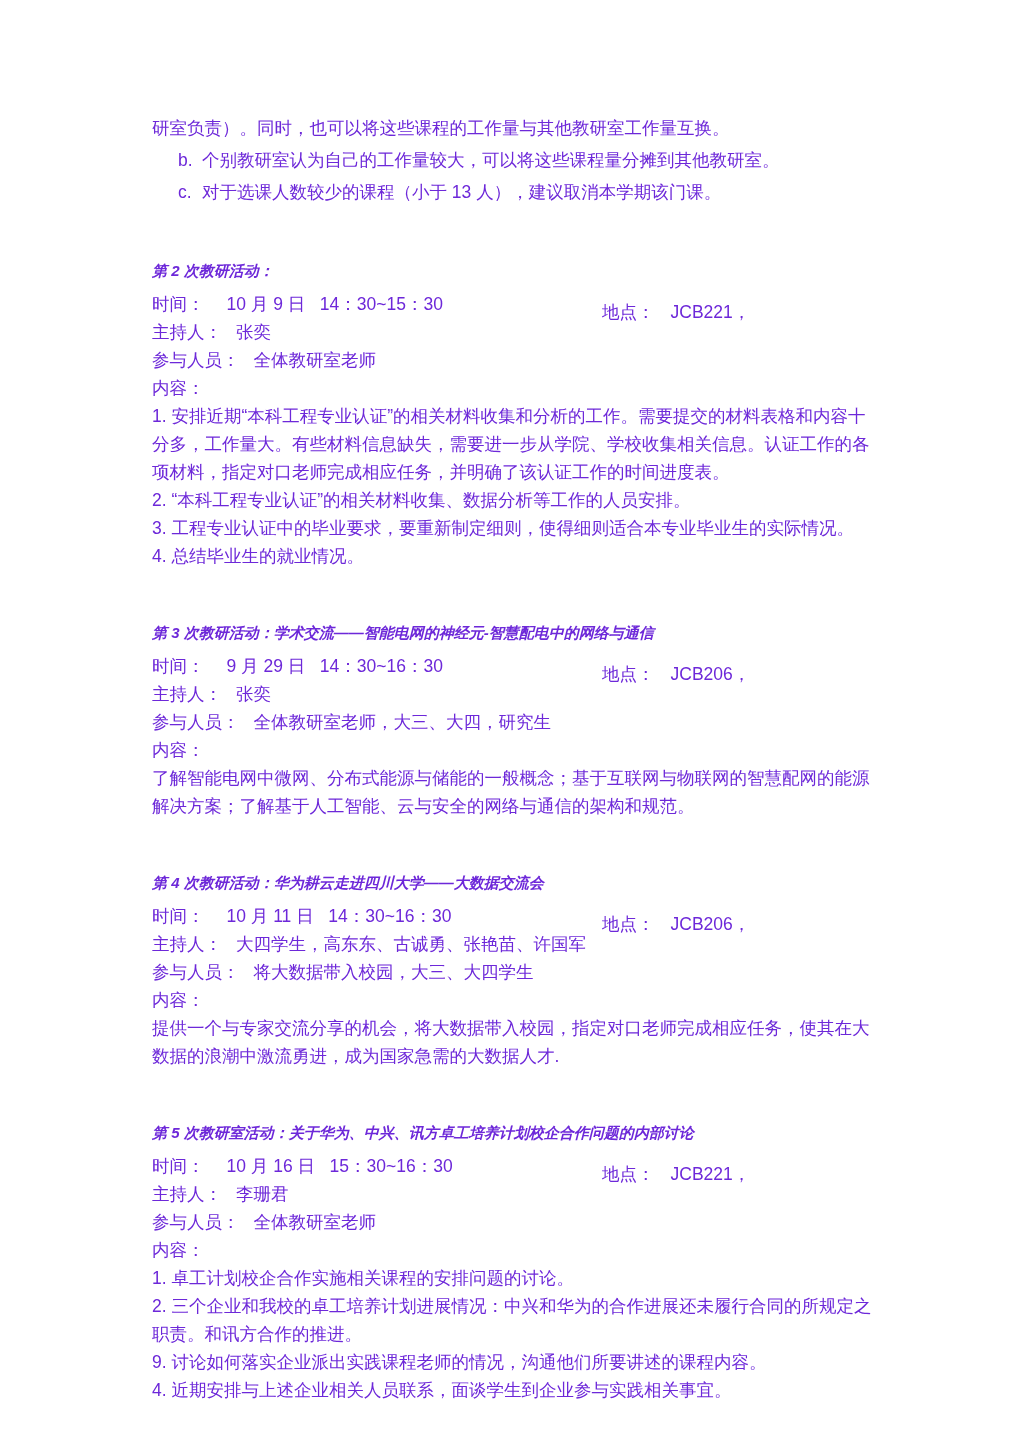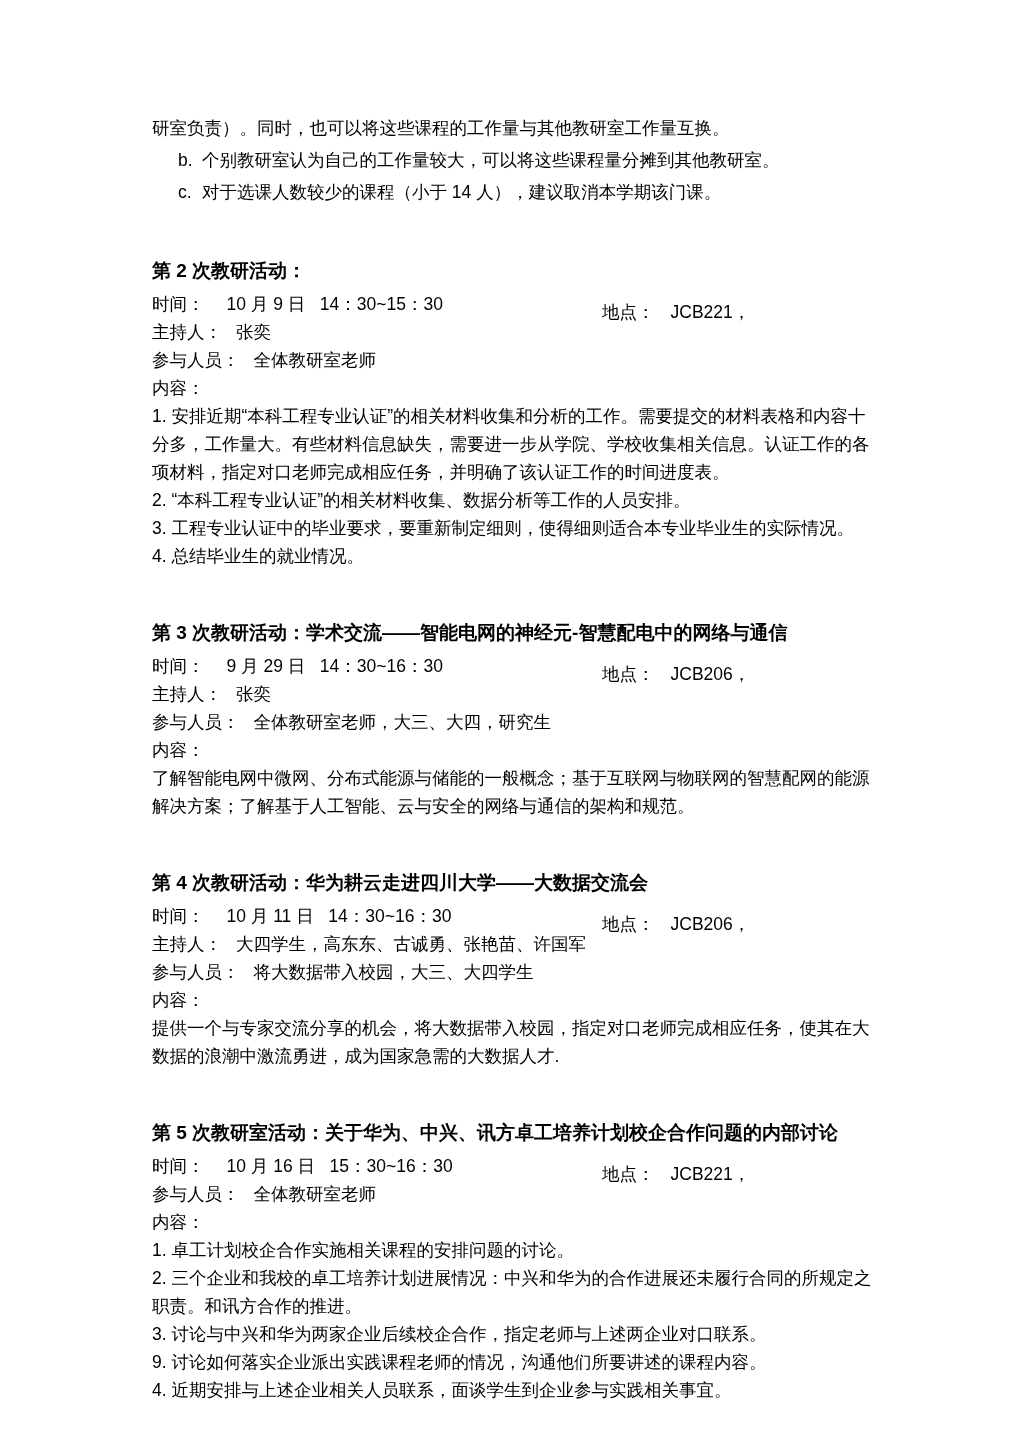--- a/index.html
+++ b/index.html
@@ -1,53 +1,54 @@
 <!DOCTYPE html>
 <html lang="zh"><head>
 <meta charset="utf-8">
 <style>
   html,body{margin:0;padding:0;background:#ffffff;}
   body{width:1024px;height:1448px;overflow:hidden;}
   .page{
     box-sizing:border-box;
     width:1024px;height:1448px;
     padding:112px 146px 40px 152px;
-    color:#000000;
+    color:#6d28d9;
     font-family:"Liberation Sans","DejaVu Sans",sans-serif;
     font-size:17.5px;
     line-height:28px;
   }
   p{margin:0;}
   .intro p{line-height:32px;}
   .intro .sub{margin-left:26px;}
   .sub-label{display:inline-block;min-width:16px;}
   .sub-text{margin-left:8px;text-align:center;}
   .section{margin-top:48px;}
   .sec-title{
     margin:0 0 4px 0;
-    font-size:19px;
+    font-size:15px;
     font-weight:bold;
     line-height:30px;
+    font-style:italic;
   }
   .meta{position:relative;}
   .meta .val{margin-left:14px;white-space:pre-wrap;}
   .meta .val-time{margin-left:22px;white-space:pre-wrap;}
   .loc{position:absolute;left:450px;top:8px;}
   .loc .val-loc{margin-left:16px;white-space:pre-wrap;}
   .content p{margin:0;white-space:pre-wrap;}
 </style>
 </head>
 <body>
 
 <div class="page">
 
   <div class="intro">
     <p>研室负责）。同时，也可以将这些课程的工作量与其他教研室工作量互换。</p>
     <p class="sub"><span class="sub-label">b.</span><span class="sub-text">个别教研室认为自己的工作量较大，可以将这些课程量分摊到其他教研室。</span></p>
-    <p class="sub"><span class="sub-label">c.</span><span class="sub-text">对于选课人数较少的课程（小于 14 人），建议取消本学期该门课。</span></p>
+    <p class="sub"><span class="sub-label">c.</span><span class="sub-text">对于选课人数较少的课程（小于 13 人），建议取消本学期该门课。</span></p>
   </div>
 
   <div class="section">
     <h2 class="sec-title">第 2 次教研活动：</h2>
     <p class="meta">
       <span class="lbl">时间：</span><span class="val-time">10 月 9 日   14：30~15：30</span>
       <span class="loc"><span class="lbl">地点：</span><span class="val-loc">JCB221，</span></span>
     </p>
     <p class="meta"><span class="lbl">主持人：</span><span class="val">张奕</span></p>
     <p class="meta"><span class="lbl">参与人员：</span><span class="val">全体教研室老师</span></p>
@@ -87,24 +88,24 @@
       <p>提供一个与专家交流分享的机会，将大数据带入校园，指定对口老师完成相应任务，使其在大数据的浪潮中激流勇进，成为国家急需的大数据人才.</p>
     </div>
   </div>
 
   <div class="section">
     <h2 class="sec-title">第 5 次教研室活动：关于华为、中兴、讯方卓工培养计划校企合作问题的内部讨论</h2>
     <p class="meta">
       <span class="lbl">时间：</span><span class="val-time">10 月 16 日   15：30~16：30</span>
       <span class="loc"><span class="lbl">地点：</span><span class="val-loc">JCB221，</span></span>
     </p>
+    <p class="meta"><span class="lbl">主持人：</span><span class="val">李珊君</span></p>
     <p class="meta"><span class="lbl">参与人员：</span><span class="val">全体教研室老师</span></p>
     <p class="meta">内容：</p>
     <div class="content">
       <p>1. 卓工计划校企合作实施相关课程的安排问题的讨论。</p>
       <p>2. 三个企业和我校的卓工培养计划进展情况：中兴和华为的合作进展还未履行合同的所规定之职责。和讯方合作的推进。</p>
-      <p>3. 讨论与中兴和华为两家企业后续校企合作，指定老师与上述两企业对口联系。</p>
       <p>9. 讨论如何落实企业派出实践课程老师的情况，沟通他们所要讲述的课程内容。</p>
       <p>4. 近期安排与上述企业相关人员联系，面谈学生到企业参与实践相关事宜。</p>
     </div>
   </div>
 
 </div>
 
 </body></html>

